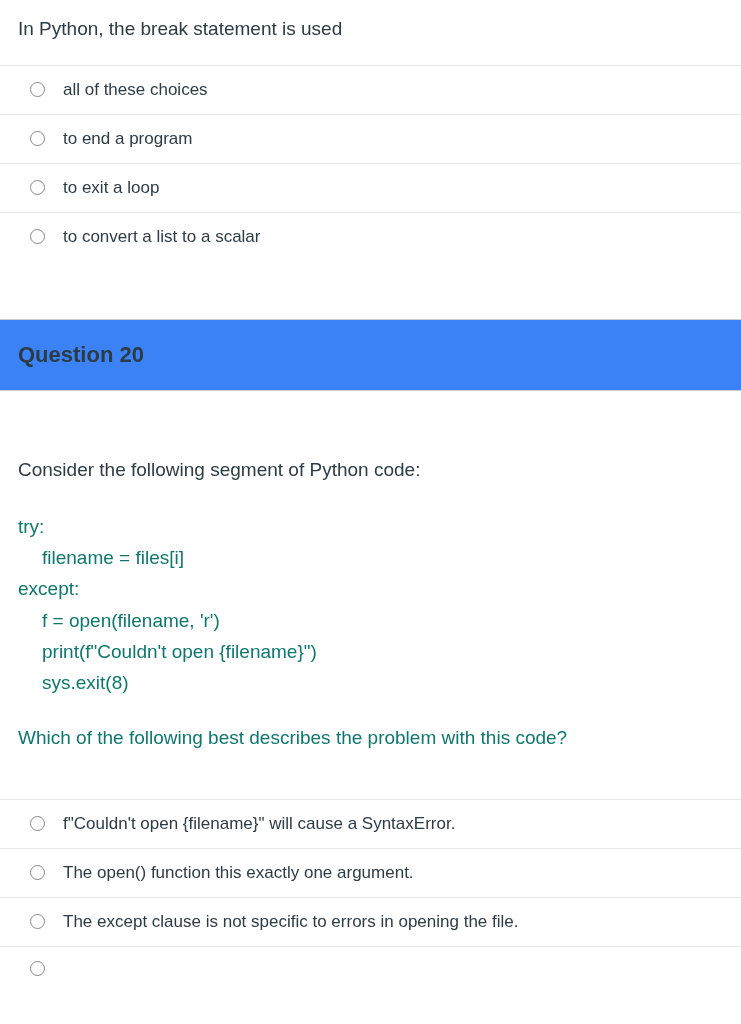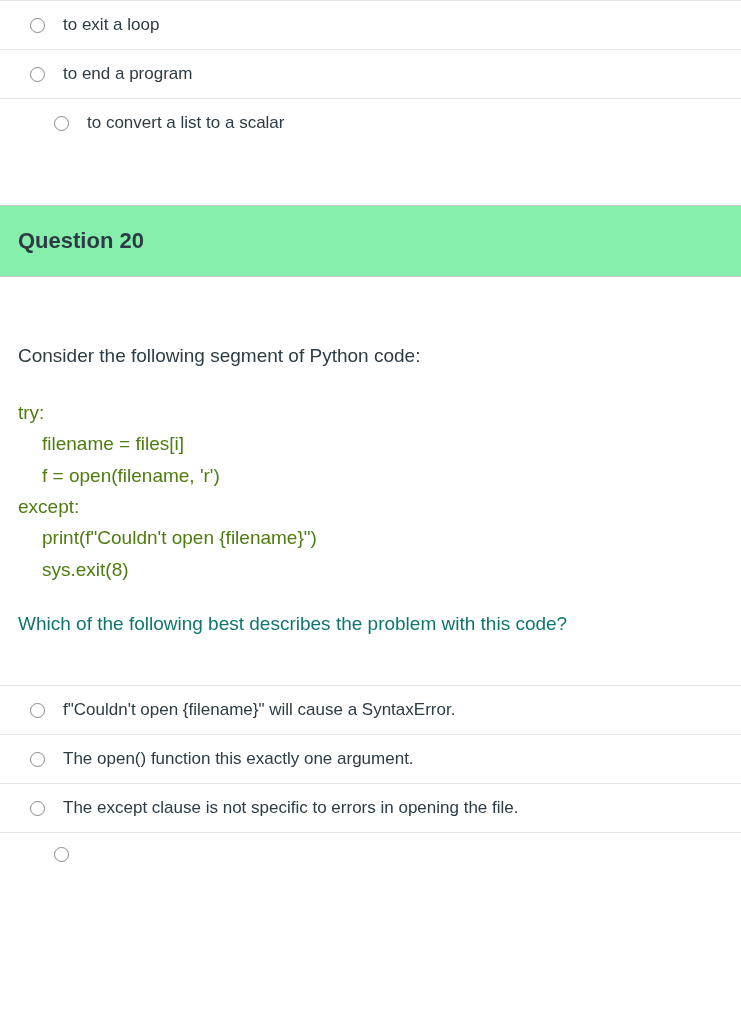--- a/index.html
+++ b/index.html
@@ -28,33 +28,32 @@
     .option-row {
       display: flex;
       align-items: center;
       padding: 14px 18px 14px 30px;
       border-bottom: 1px solid #e5e5e5;
       font-size: 17px;
       color: #2d3b45;
     }
     .option-row:last-child {
       border-bottom: none;
-      margin-left: 24px;
     }
     .radio {
       width: 15px;
       height: 15px;
       border: 1.5px solid #888;
       border-radius: 50%;
       margin-right: 18px;
       flex-shrink: 0;
       background: #fff;
     }
     .question-header {
-      background: #86efac;
+      background: #3b82f6;
       border-top: 1px solid #ccc;
       border-bottom: 1px solid #ccc;
       padding: 22px 18px;
       margin-top: 58px;
     }
     .question-title {
       font-size: 22px;
       font-weight: 700;
       color: #2d3b45;
     }
@@ -62,21 +61,21 @@
       padding: 44px 18px 10px 18px;
     }
     .q20-intro {
       font-size: 19px;
       color: #2d3b45;
       margin-bottom: 30px;
       margin-top: 24px;
     }
     .code-block {
       font-size: 19px;
-      color: #4d7c0f;
+      color: #0f766e;
       line-height: 1.65;
       margin-bottom: 28px;
     }
     .code-line {
       white-space: pre;
     }
     .indent1 {
       padding-left: 24px;
     }
     .q20-followup {
@@ -86,48 +85,53 @@
     }
     .q20-options {
       border-top: 1px solid #e5e5e5;
       margin-top: 30px;
     }
   </style>
 </head>
 <body>
 
 <div class="question-block">
+  <div class="question-text">In Python, the break statement is used</div>
   <div class="options">
     <div class="option-row">
       <span class="radio"></span>
-      <span>to exit a loop</span>
+      <span>all of these choices</span>
     </div>
     <div class="option-row">
       <span class="radio"></span>
       <span>to end a program</span>
+    </div>
+    <div class="option-row">
+      <span class="radio"></span>
+      <span>to exit a loop</span>
     </div>
     <div class="option-row">
       <span class="radio"></span>
       <span>to convert a list to a scalar</span>
     </div>
   </div>
 </div>
 
 <div class="question-header">
   <div class="question-title">Question 20</div>
 </div>
 
 <div class="question-block">
   <div class="q20-body">
     <div class="q20-intro">Consider the following segment of Python code:</div>
     <div class="code-block">
       <div class="code-line">try:</div>
       <div class="code-line indent1">filename = files[i]</div>
+      <div class="code-line">except:</div>
       <div class="code-line indent1">f = open(filename, 'r')</div>
-      <div class="code-line">except:</div>
       <div class="code-line indent1">print(f"Couldn't open {filename}")</div>
       <div class="code-line indent1">sys.exit(8)</div>
     </div>
     <div class="q20-followup">Which of the following best describes the problem with this code?</div>
   </div>
   <div class="options q20-options">
     <div class="option-row">
       <span class="radio"></span>
       <span>f"Couldn't open {filename}" will cause a SyntaxError.</span>
     </div>

